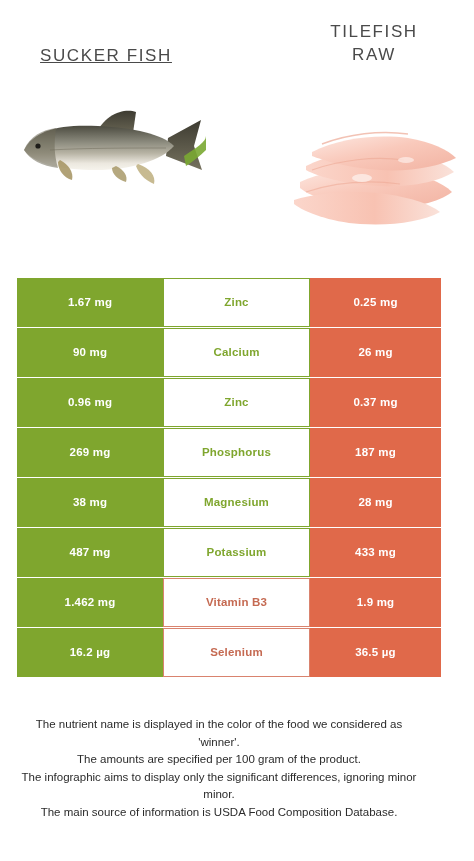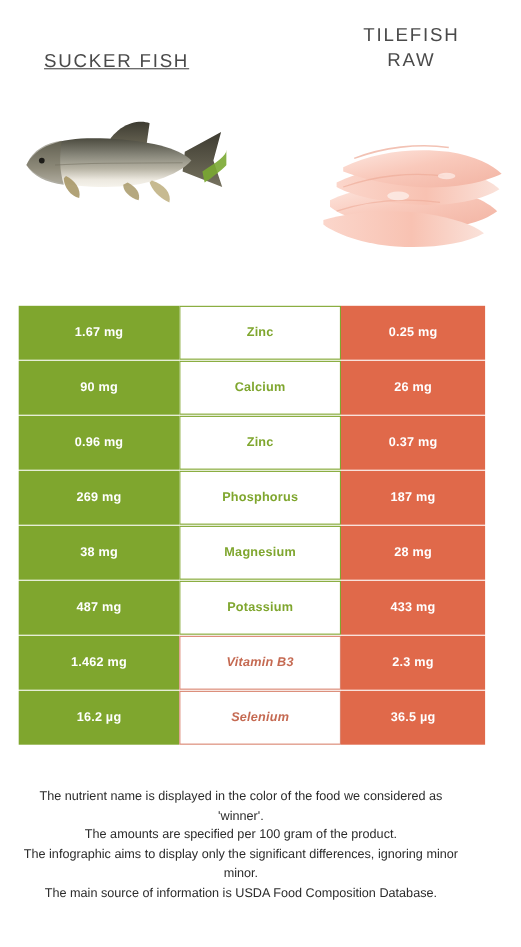--- a/index.html
+++ b/index.html
@@ -93,21 +93,20 @@
     font-weight: bold;
   }
   .cell-right {
     width: 131px;
     background: #E0694A;
     color: #ffffff;
   }
   .row.win-right .cell-mid {
     border-color: #D9836E;
     color: #C56A52;
-    font-style: italic;
   }
 
   
   .footer {
     position: absolute;
     left: 0;
     top: 716px;
     width: 438px;
     text-align: center;
     font-size: 11.5px;
@@ -224,21 +223,21 @@
         <div class="cell cell-right">28 mg</div>
       </div>
       <div class="row">
         <div class="cell cell-left">487 mg</div>
         <div class="cell cell-mid">Potassium</div>
         <div class="cell cell-right">433 mg</div>
       </div>
       <div class="row win-right">
         <div class="cell cell-left">1.462 mg</div>
         <div class="cell cell-mid">Vitamin B3</div>
-        <div class="cell cell-right">2.3 mg</div>
+        <div class="cell cell-right">1.9 mg</div>
       </div>
       <div class="row win-right">
         <div class="cell cell-left">16.2 µg</div>
         <div class="cell cell-mid">Selenium</div>
         <div class="cell cell-right">36.5 µg</div>
       </div>
     </div>
 
   <div class="footer">
     <p>The nutrient name is displayed in the color of the food we considered as</p>

